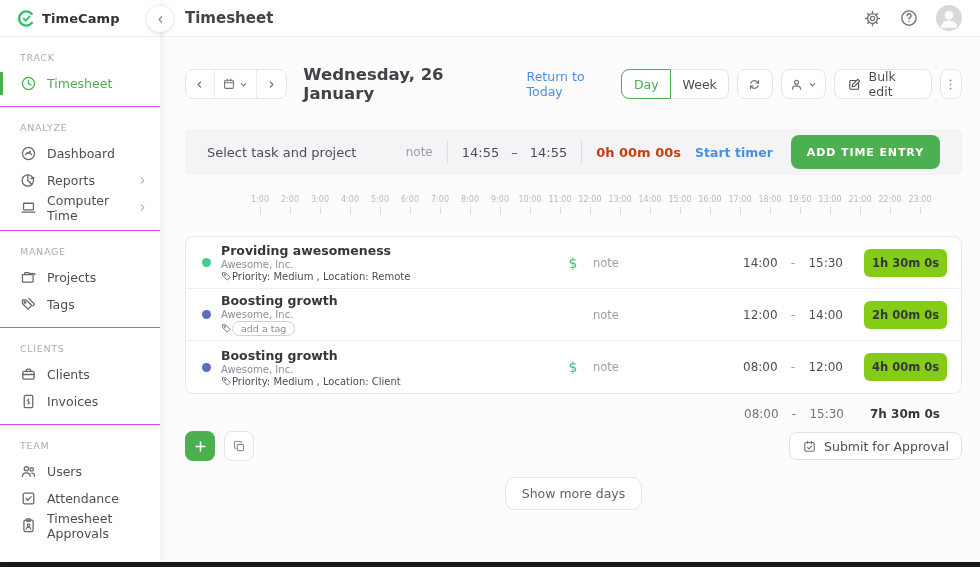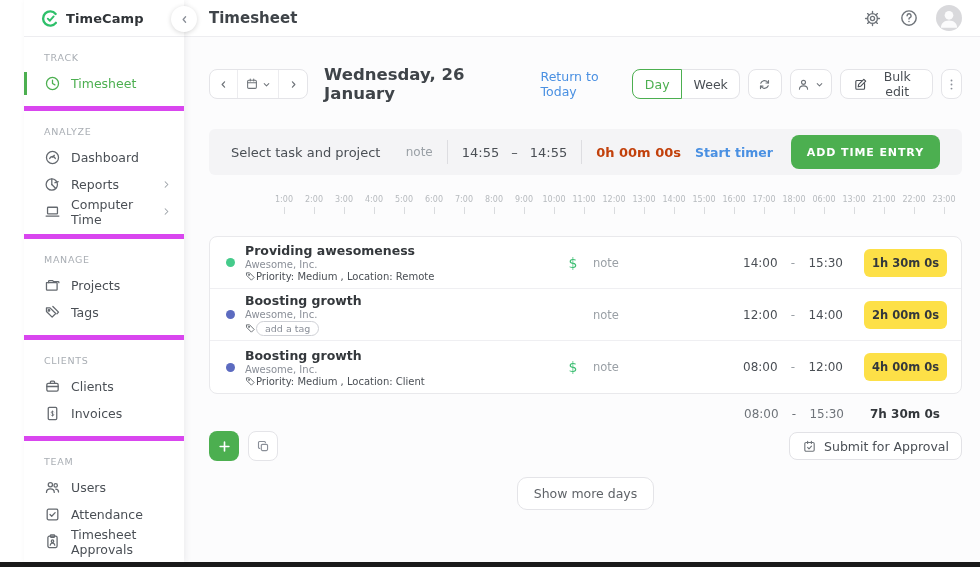--- a/index.html
+++ b/index.html
@@ -2,32 +2,32 @@
 <html style="--accent-green: #4caf50; --logo-green: #2ec06a; --link-blue: #4a90e2; --dot-green: #45cb8b; --dot-indigo: #5c6bc0; --billable-green: #3fbf74;"><head>
 <meta charset="utf-8">
 <style>
   * { box-sizing: border-box; }
   html,body { margin:0; padding:0; }
   body {
     width:980px; height:567px; overflow:hidden; position:relative;
     background:#fff; color:#3c4043;
     font-family:"DejaVu Sans","Liberation Sans",sans-serif;
   }
-  .app { display:flex; height:562px;margin-left:24px; }
+  .app { display:flex; height:562px; }
 
   
   .sidebar { width:160px; flex:none; background:#fff; position:relative; z-index:3;
              box-shadow:2px 0 6px rgba(40,40,50,.07); }
   .logo-row { height:37px; display:flex; align-items:center; padding-left:17px; border-bottom:1px solid #ededf0; }
   .logo-mark { width:19px; height:19px; color:var(--logo-green,#2ec06a); display:flex; }
   .logo-text { font-size:13px; font-weight:bold; color:#2f3337; margin-left:6px; letter-spacing:.1px; }
   .collapse-btn { position:absolute; right:-13px; top:6px; width:26px; height:26px; border-radius:50%;
       background:#fff; box-shadow:0 1px 5px rgba(0,0,0,.16); display:flex; align-items:center; justify-content:center;
       color:#8a8f98; cursor:pointer; z-index:6; }
-  .side-section { padding:6px 0 9px; border-bottom:5px solid #d946ef; }
+  .side-section { padding:6px 0 9px; border-bottom:1px solid #d946ef; }
   .side-section:last-child { border-bottom:none; }
   .side-label { font-size:9.5px; letter-spacing:.7px; color:#a9aeb4; padding:9px 20px 7px; }
   .side-item { display:flex; align-items:center; height:27px; padding:0 12px 0 20px;
                font-size:12.5px; color:#4a4f55; cursor:pointer; position:relative; }
   .side-item .s-icon { width:17px; height:17px; margin-right:10px; color:#64696f; display:flex; flex:none; }
   .side-item.active { color:var(--accent-green,#4caf50); }
   .side-item.active .s-icon { color:var(--accent-green,#4caf50); }
   .side-item.active::before { content:""; position:absolute; left:0; top:2px; bottom:2px; width:3px;
                               background:var(--accent-green,#4caf50); }
   .side-item .chev { margin-left:auto; color:#9aa0a6; display:flex; }
@@ -54,21 +54,21 @@
   .return-link { font-size:12.5px; color:var(--link-blue,#4a90e2); margin-left:14px; cursor:pointer; }
   .tb-right { margin-left:auto; display:flex; align-items:center; gap:8px; }
   .btn { height:30px; border:1px solid #e4e4e8; border-radius:8px; background:#fff; display:flex;
          align-items:center; justify-content:center; font-size:12.5px; color:#4a4f55; cursor:pointer; }
   .day-week { display:flex; }
   .btn-day { width:50px; border:1px solid var(--accent-green,#4caf50); color:var(--accent-green,#4caf50);
              border-radius:8px 0 0 8px; position:relative; z-index:1; }
   .btn-week { width:58px; border-left:none; border-radius:0 8px 8px 0; }
   .btn-refresh { width:38px; color:#6f747a; }
   .btn-person { width:48px; gap:3px; color:#6f747a; }
-  .btn-bulk { padding:0 12px; gap:7px;text-align:center; }
+  .btn-bulk { padding:0 12px; gap:7px; }
   .btn-kebab { width:24px; color:#8a8f98; }
 
   
   .entry-bar { margin-top:26px; height:46px; background:#f4f4f6; border-radius:6px;
                display:flex; align-items:center; padding:0 22px; }
   .task-select { font-size:13px; color:#4a4f55; flex:1; cursor:pointer; }
   .eb-right { display:flex; align-items:center; gap:14px; }
   .eb-note { font-size:12px; color:#9aa0a6; cursor:text; }
   .vdiv { width:1px; height:24px; background:#dddde1; }
   .eb-times { display:flex; gap:12px; font-size:13px; color:#4a4f55; }
@@ -98,21 +98,21 @@
   .e-client { font-size:10px; color:#8a8f98; }
   .e-tagline { display:flex; align-items:center; font-size:10px; color:#4a4f55; }
   .e-tagline .t-icon { color:#64696f; display:flex; }
   .add-tag-pill { border:1px solid #cfd1d6; border-radius:9px; padding:1px 8px; font-size:9.5px; color:#8a8f98; cursor:pointer; }
   .e-bill { width:40px; text-align:center; color:var(--billable-green,#3fbf74); font-size:14px; }
   .e-note { width:150px; font-size:11.5px; color:#9aa0a6; cursor:text; }
   .e-times { width:100px; display:flex; justify-content:space-between; font-size:12px; color:#4a4f55; margin-right:18px; }
   .e-times .dash { color:#9aa0a6; }
   .e-times span { cursor:text; }
   .e-dur { width:86px; text-align:right; }
-  .badge { display:inline-block; background:#fde047; border-radius:6px; padding:7px 8px; font-size:11.5px;
+  .badge { display:inline-block; background:#84cc16; border-radius:6px; padding:7px 8px; font-size:11.5px;
            font-weight:bold; color:#34383c; min-width:70px; text-align:center; cursor:pointer; }
 
   
   .summary { display:flex; align-items:center; justify-content:flex-end; padding:13px 14px 0 0; }
   .s-times { width:100px; display:flex; justify-content:space-between; font-size:12px; color:#6f747a; margin-right:18px; }
   .s-total { width:86px; text-align:center; font-size:12px; font-weight:bold; color:#34383c; }
 
   
   .actions { display:flex; align-items:center; margin-top:10px; }
   .add-sq { width:30px; height:30px; background:var(--accent-green,#4caf50); border-radius:8px; color:#fff;
@@ -472,21 +472,21 @@
         </div>
           <div class="hour">
           <span class="hour-label">17:00</span>
           <span class="tick"></span>
         </div>
           <div class="hour">
           <span class="hour-label">18:00</span>
           <span class="tick"></span>
         </div>
           <div class="hour">
-          <span class="hour-label">06:00</span>
+          <span class="hour-label">19:50</span>
           <span class="tick"></span>
         </div>
           <div class="hour">
           <span class="hour-label">13:00</span>
           <span class="tick"></span>
         </div>
           <div class="hour">
           <span class="hour-label">21:00</span>
           <span class="tick"></span>
         </div>

